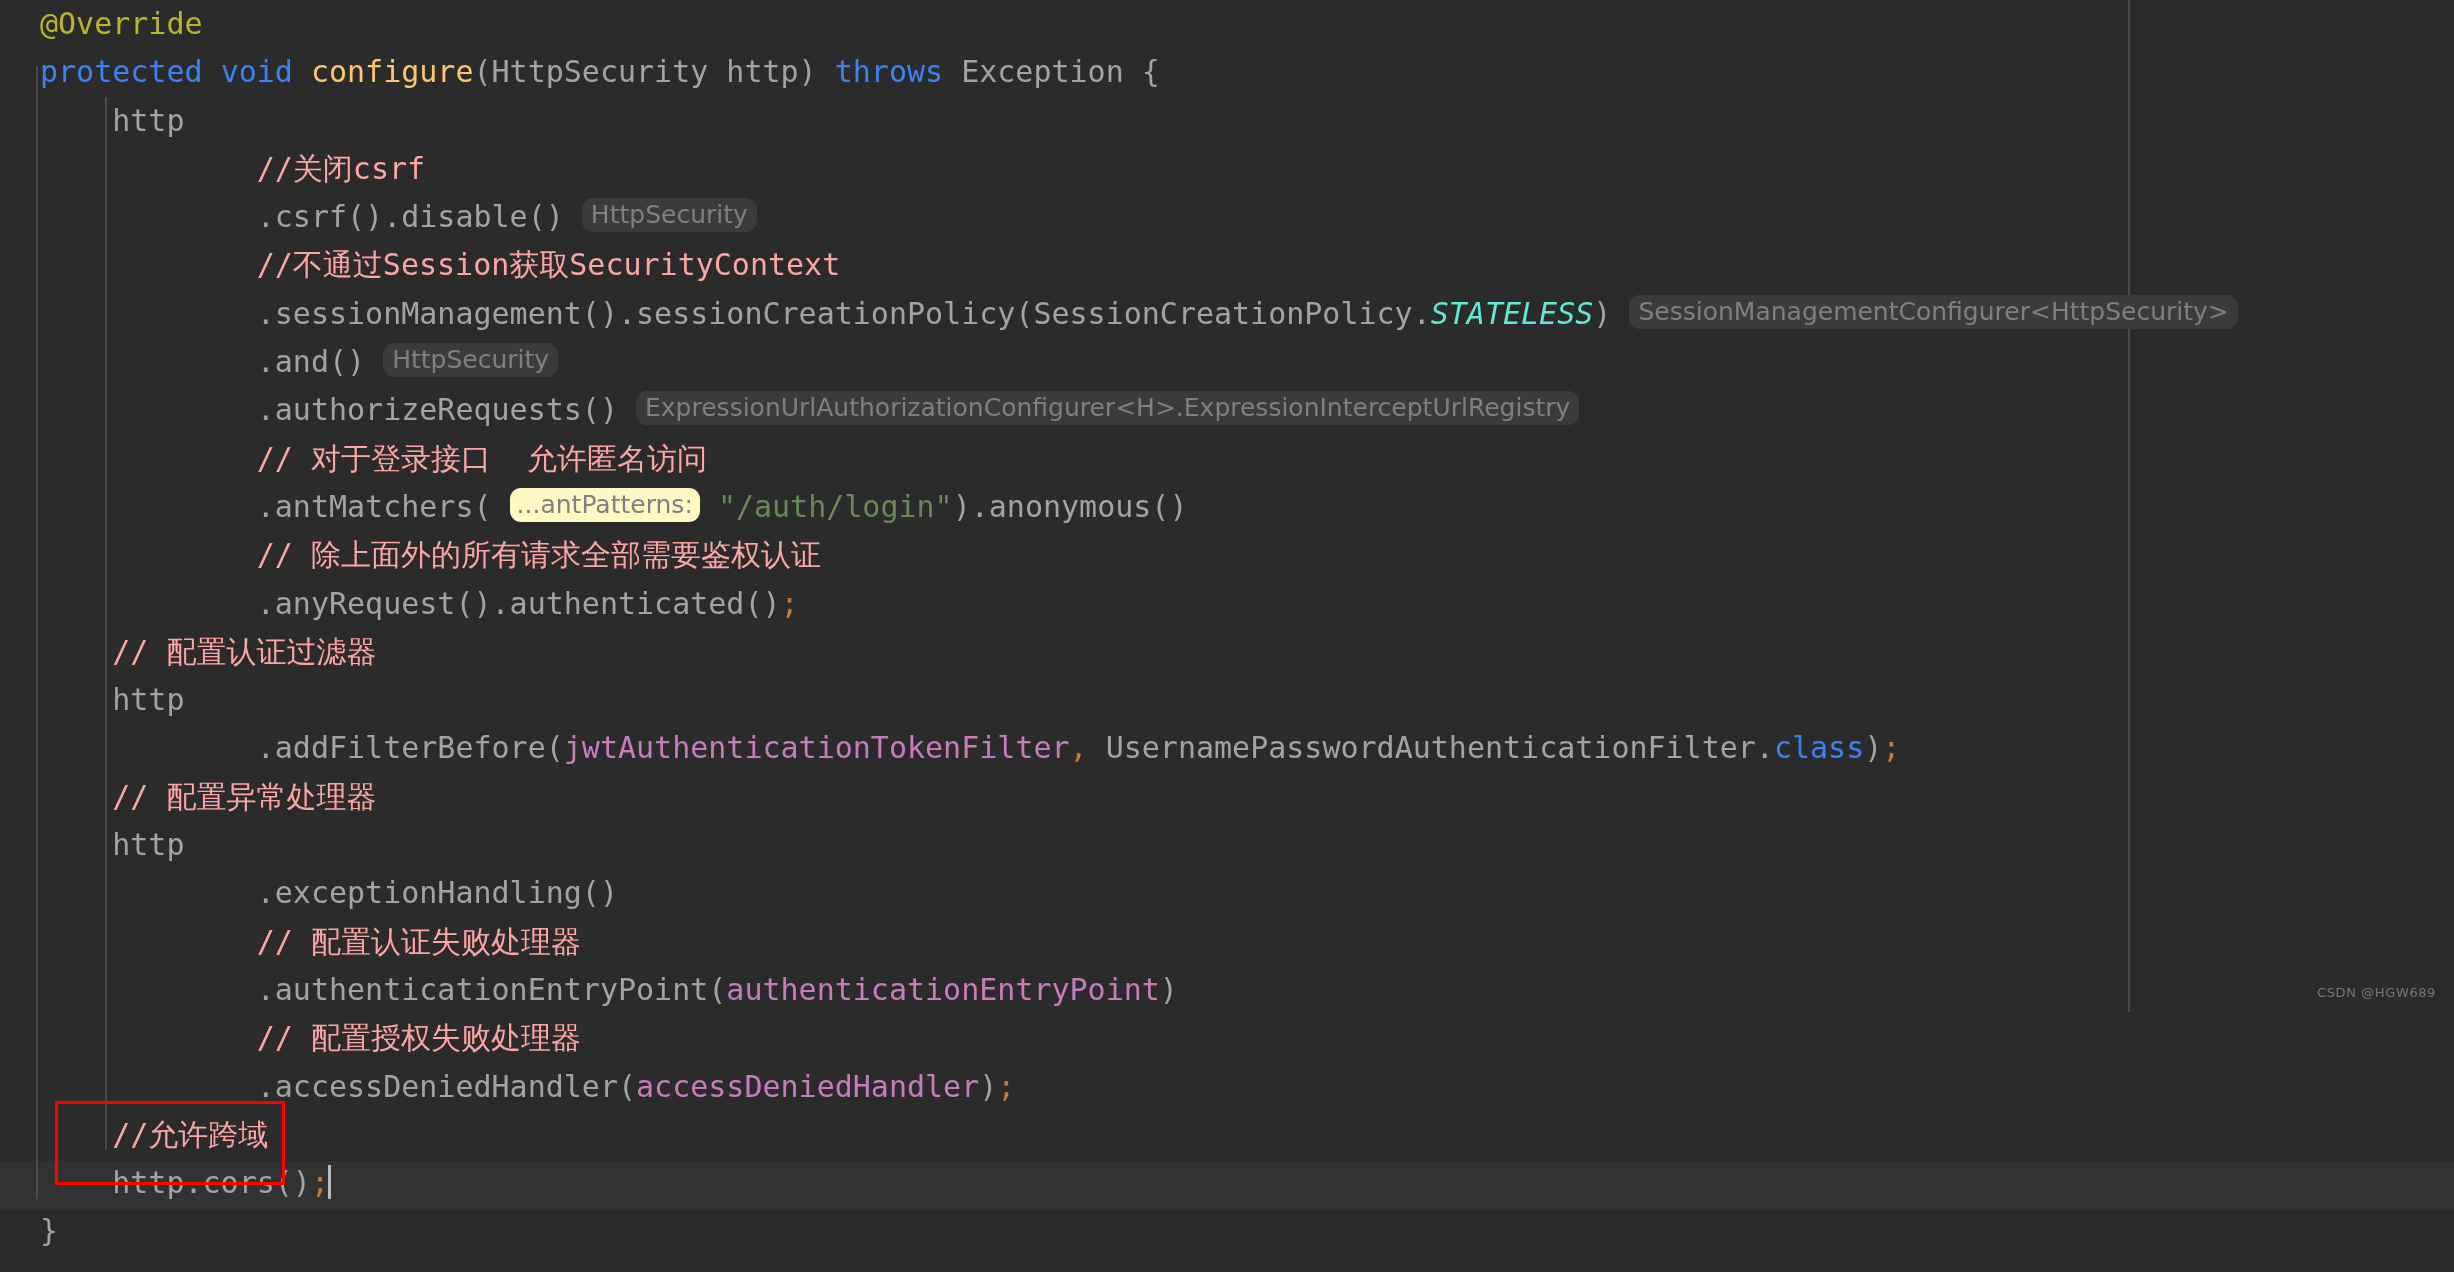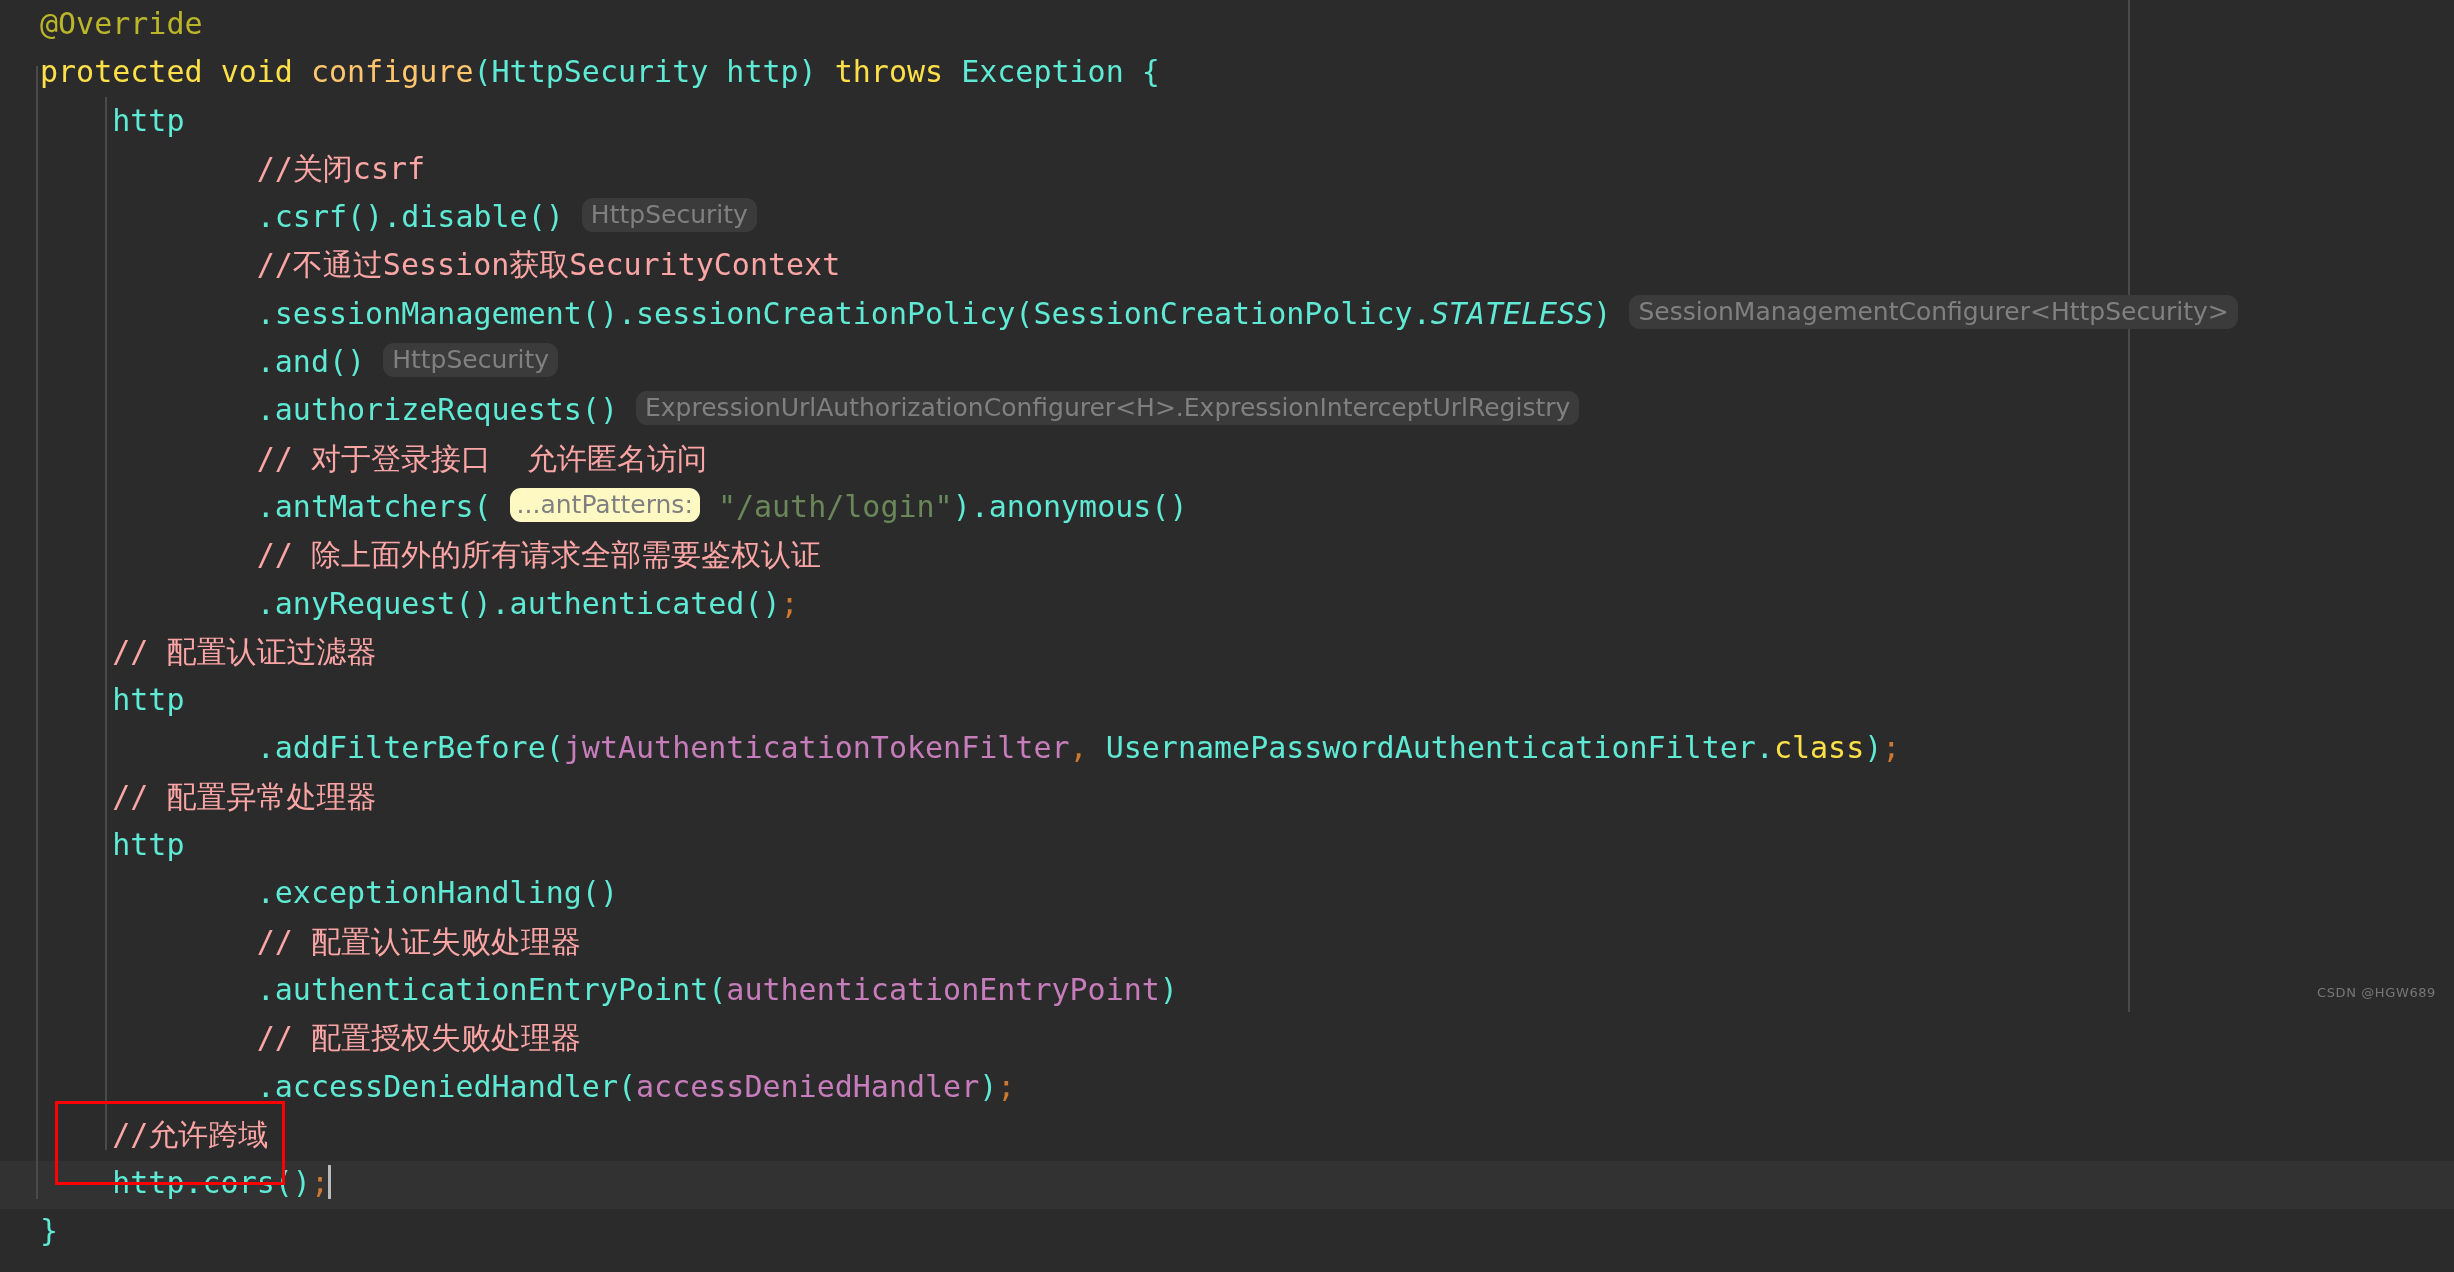--- a/index.html
+++ b/index.html
@@ -60,24 +60,24 @@
 
   .ln {
     position: relative;
     height: 48.3px;
     padding-left: 40px;
     white-space: pre;
     color: #a9b7c6;
   }
 
   
-  .kw      { color: #fde047; margin-top: 8px; }          
+  .kw      { color: #3b82f6; margin-top: 8px; }          
   .anno    { color: #bbb529; }          
   .mth     { color: #ffc66d; margin-top: 48px; }          
-  .txt     { color: #5eead4; }          
+  .txt     { color: #a3a3a3; }          
   .cmt     { color: #fca5a5; }          
   .str     { color: #6a8759; }          
   .fld     { color: #c77dbb; }          
   .stc     { color: #5eead4; font-style: italic; } 
   .semi    { color: #cc7832; }          
 
   
   .hint {
     display: inline-block;
     background: #3b3b3b;

